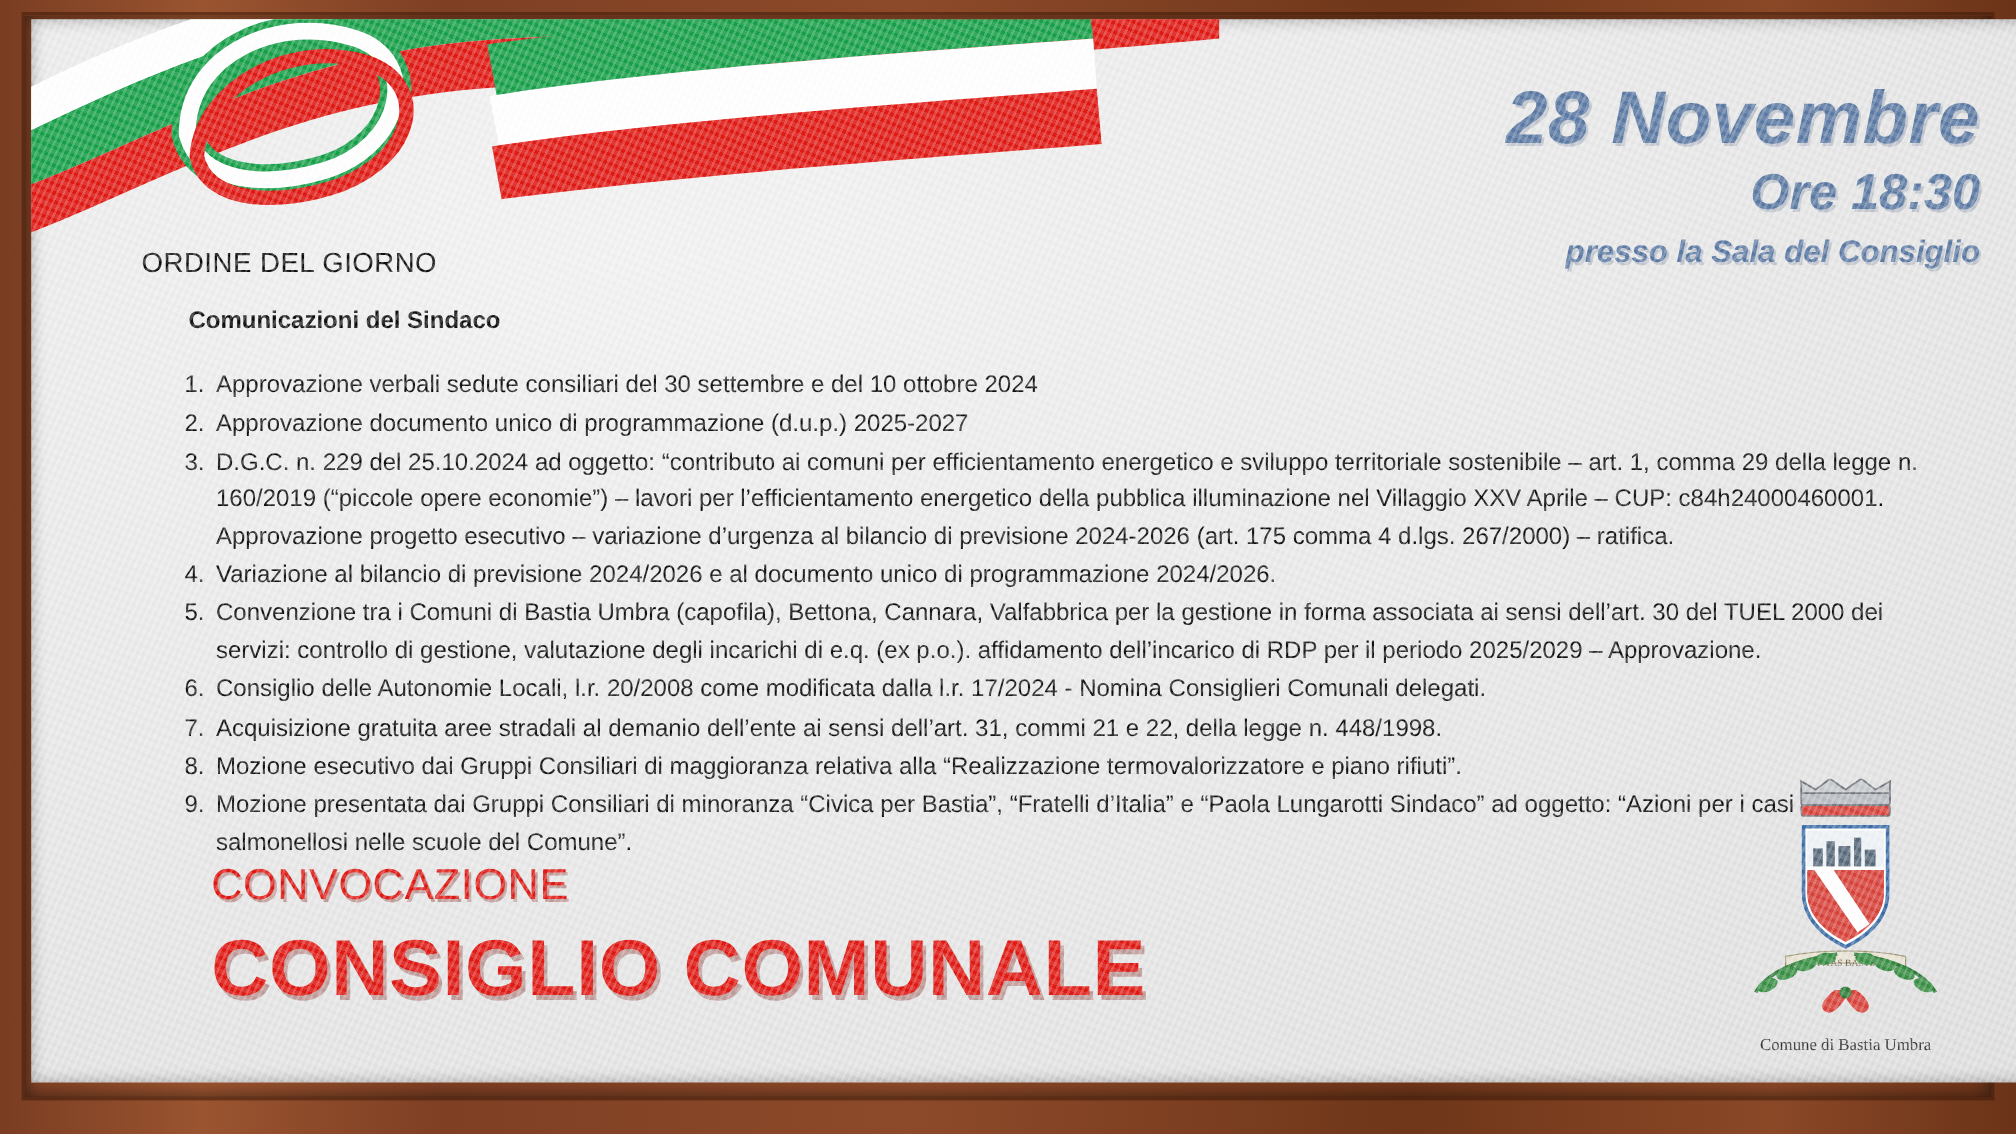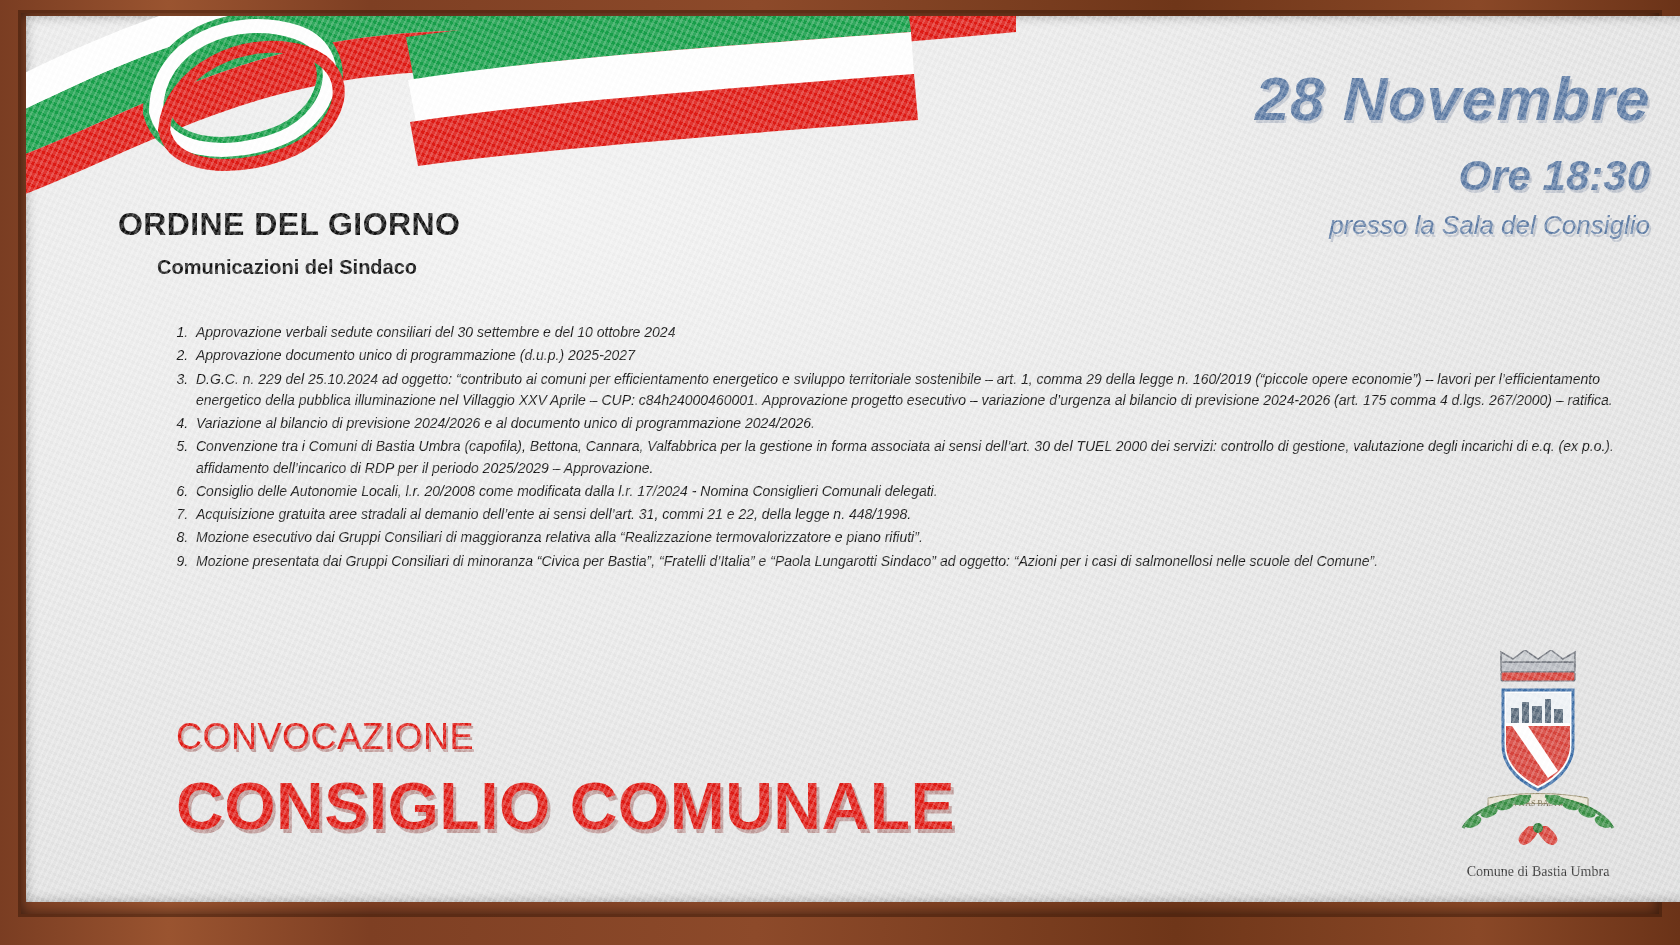--- a/index.html
+++ b/index.html
@@ -77,59 +77,58 @@
     font-size: 62px;
     font-weight: 800;
     letter-spacing: 0.5px;
     line-height: 1;
     color: #5d7ba4;
   }
   .header-time {
     font-size: 42px;
     font-weight: 800;
     line-height: 1.25;
-    margin-top: 20px;
+    margin-top: 4px;
     color: #5d7ba4;
   }
   .header-place {
     font-size: 26px;
-    font-weight: 400;
+    font-weight: 700;
     line-height: 1.4;
     margin-top: 4px;
     color: #5d7ba4;
   }
 
   
   .agenda-title {
     position: absolute;
     left: 92px;
     top: 190px;
-    font-size: 32px;
-    font-weight: 700;
+    font-size: 23px;
+    font-weight: 400;
     color: #111;
     letter-spacing: .4px;
   }
   .agenda-sub {
     position: absolute;
     left: 92px;
     top: 240px;
     font-size: 20px;
     font-weight: 700;
     color: #111;
     margin-left: 39px;
   }
   .agenda-list {
     position: absolute;
     left: 112px;
     top: 288px;
     width: 1440px;
-    margin: 18px;
+    margin: 2px;
     padding-left: 36px;
-    font-style: italic;
-    font-size: 14px;
+    font-size: 20px;
     line-height: 1.52;
     color: #121212;
   }
   .agenda-list li {
     margin-bottom: 2px;
     padding-left: 4px;
   }
 
   
   .conv {

